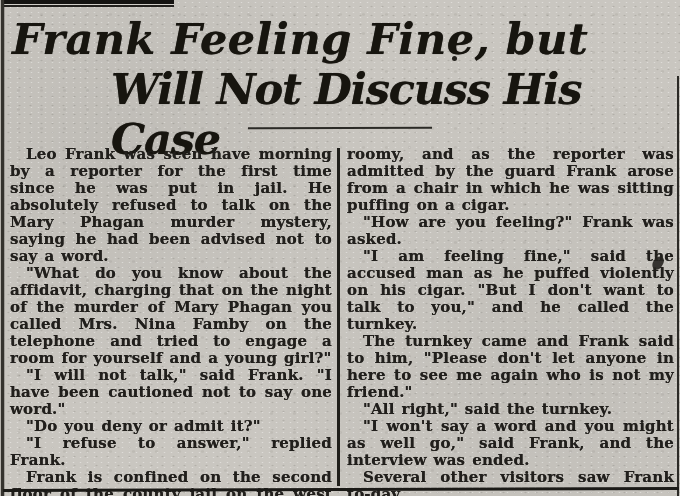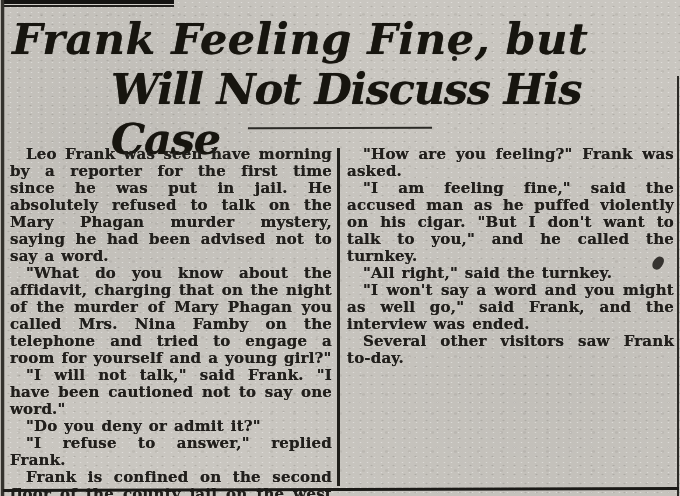--- a/index.html
+++ b/index.html
@@ -86,22 +86,24 @@
   <div class="col col-left" id="col-left">
       <p class="para">Leo Frank was seen have morning by a reporter for the first time since he was put in jail. He absolutely refused to talk on the Mary Phagan murder mystery, saying he had been advised not to say a word.</p>
       <p class="para">"What do you know about the affidavit, charging that on the night of the murder of Mary Phagan you called Mrs. Nina Famby on the telephone and tried to engage a room for yourself and a young girl?"</p>
       <p class="para">"I will not talk," said Frank. "I have been cautioned not to say one word."</p>
       <p class="para">"Do you deny or admit it?"</p>
       <p class="para">"I refuse to answer," replied Frank.</p>
       <p class="para">Frank is confined on the second floor of the county jail on the west side of the building. His cell is</p>
     </div>
   <div class="divider"></div>
   <div class="col col-right" id="col-right">
+      <p class="para noindent">roomy, and as the reporter was admitted by the guard Frank arose from a chair in which he was sitting puffing on a cigar.</p>
       <p class="para">"How are you feeling?" Frank was asked.</p>
       <p class="para">"I am feeling fine," said the accused man as he puffed violently on his cigar. "But I don't want to talk to you," and he called the turnkey.</p>
+      <p class="para">The turnkey came and Frank said to him, "Please don't let anyone in here to see me again who is not my friend."</p>
       <p class="para">"All right," said the turnkey.</p>
       <p class="para">"I won't say a word and you might as well go," said Frank, and the interview was ended.</p>
       <p class="para">Several other visitors saw Frank to-day.</p>
     </div>
 
   <div class="smudge"></div>
   <div class="bottom-rule"></div>
 </div>
 
 </body></html>

